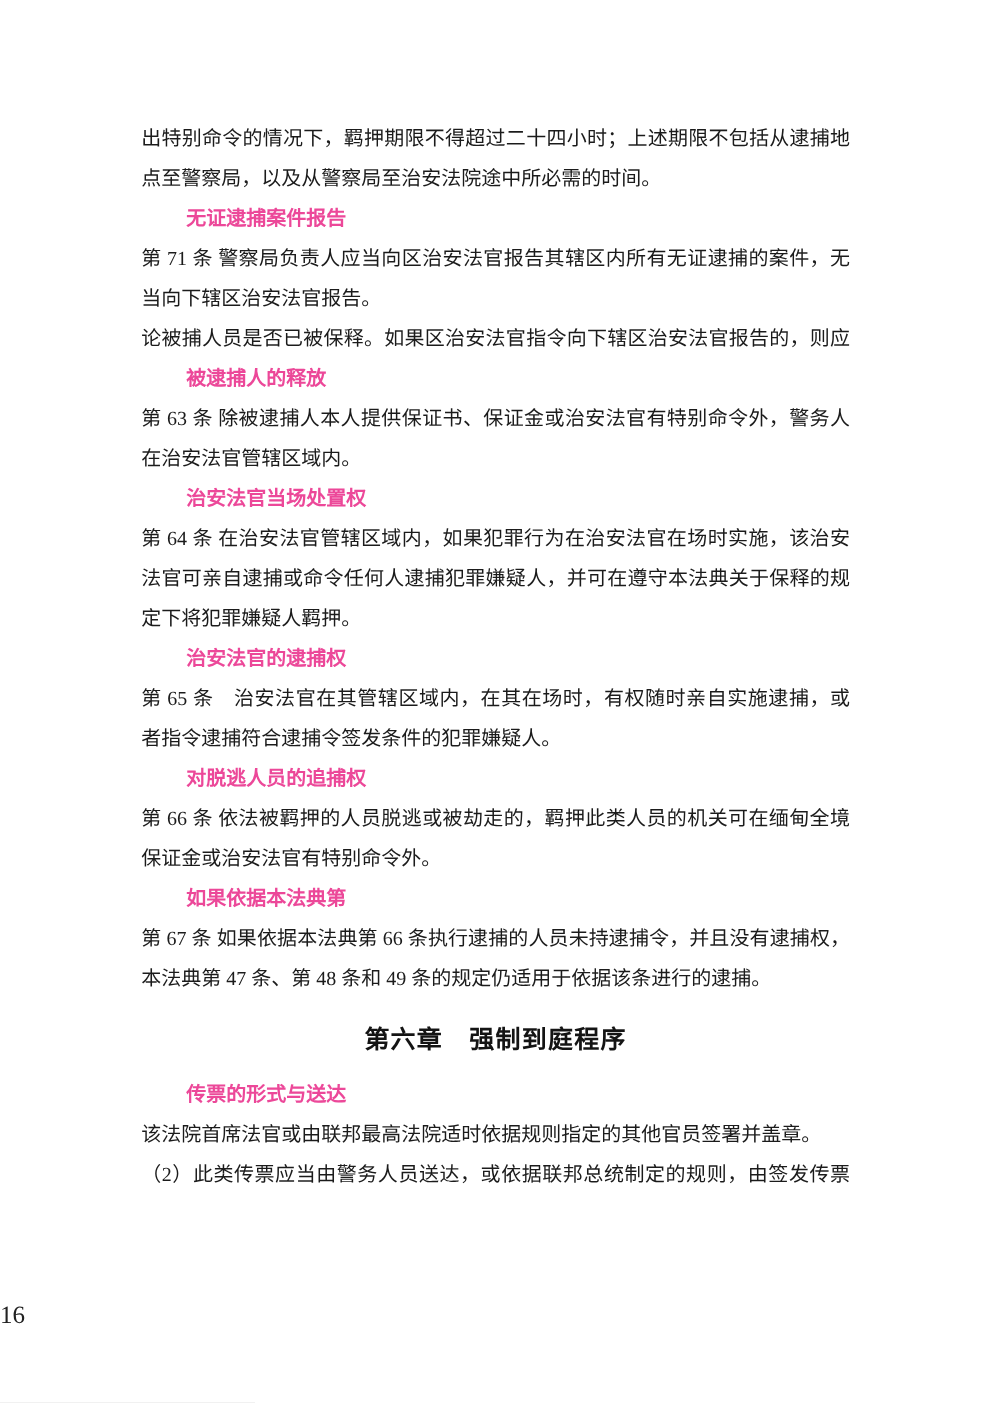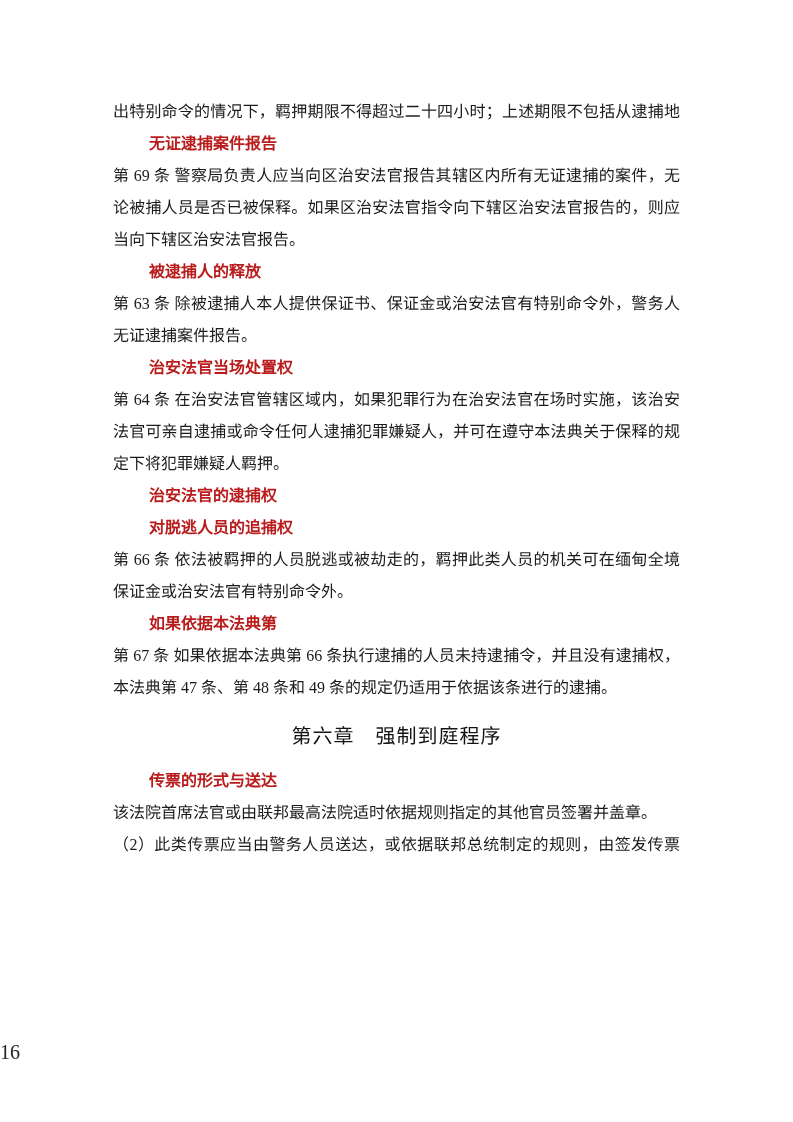--- a/index.html
+++ b/index.html
@@ -28,68 +28,73 @@
     word-break: break-all;
   }
   .ln.j {
     text-align-last: justify;
   }
   .heading {
     font-size: 16px;
     line-height: 32px;
     font-weight: 700;
     padding-left: 36px;
-    color: #b91c1c;
+    color: #ec4899;
     font-family: "Liberation Sans", "DejaVu Sans", sans-serif;
   }
   .chapter {
     font-size: 20px;
     line-height: 40px;
     margin: 12px 0 9px 0;
     text-align: center;
     letter-spacing: 1px;
     color: #141414;
-    font-weight: 400;
+    font-weight: 700;
   }
   .pageno {
     position: absolute;
     top: 1042px;
     left: 0;
     width: 100%;
     font-size: 20px;
     line-height: 20px;
     color: #222222;
   }
 </style>
 </head>
 <body>
 
 <div class="page">
   <div class="text-column">
       <div class="para">
         <div class="ln j">出特别命令的情况下，羁押期限不得超过二十四小时；上述期限不包括从逮捕地</div>
+        <div class="ln">点至警察局，以及从警察局至治安法院途中所必需的时间。</div>
       </div>
       <div class="heading">无证逮捕案件报告</div>
       <div class="para">
-        <div class="ln j">第 69 条 警察局负责人应当向区治安法官报告其辖区内所有无证逮捕的案件，无</div>
+        <div class="ln j">第 71 条 警察局负责人应当向区治安法官报告其辖区内所有无证逮捕的案件，无</div>
+        <div class="ln">当向下辖区治安法官报告。</div>
         <div class="ln j">论被捕人员是否已被保释。如果区治安法官指令向下辖区治安法官报告的，则应</div>
-        <div class="ln">当向下辖区治安法官报告。</div>
       </div>
       <div class="heading">被逮捕人的释放</div>
       <div class="para">
         <div class="ln j">第 63 条 除被逮捕人本人提供保证书、保证金或治安法官有特别命令外，警务人</div>
-        <div class="ln">无证逮捕案件报告。</div>
+        <div class="ln">在治安法官管辖区域内。</div>
       </div>
       <div class="heading">治安法官当场处置权</div>
       <div class="para">
         <div class="ln j">第 64 条 在治安法官管辖区域内，如果犯罪行为在治安法官在场时实施，该治安</div>
         <div class="ln j">法官可亲自逮捕或命令任何人逮捕犯罪嫌疑人，并可在遵守本法典关于保释的规</div>
         <div class="ln">定下将犯罪嫌疑人羁押。</div>
       </div>
       <div class="heading">治安法官的逮捕权</div>
+      <div class="para">
+        <div class="ln j">第 65 条　治安法官在其管辖区域内，在其在场时，有权随时亲自实施逮捕，或</div>
+        <div class="ln">者指令逮捕符合逮捕令签发条件的犯罪嫌疑人。</div>
+      </div>
       <div class="heading">对脱逃人员的追捕权</div>
       <div class="para">
         <div class="ln j">第 66 条 依法被羁押的人员脱逃或被劫走的，羁押此类人员的机关可在缅甸全境</div>
         <div class="ln">保证金或治安法官有特别命令外。</div>
       </div>
       <div class="heading">如果依据本法典第</div>
       <div class="para">
         <div class="ln j">第 67 条 如果依据本法典第 66 条执行逮捕的人员未持逮捕令，并且没有逮捕权，</div>
         <div class="ln">本法典第 47 条、第 48 条和 49 条的规定仍适用于依据该条进行的逮捕。</div>
       </div>

